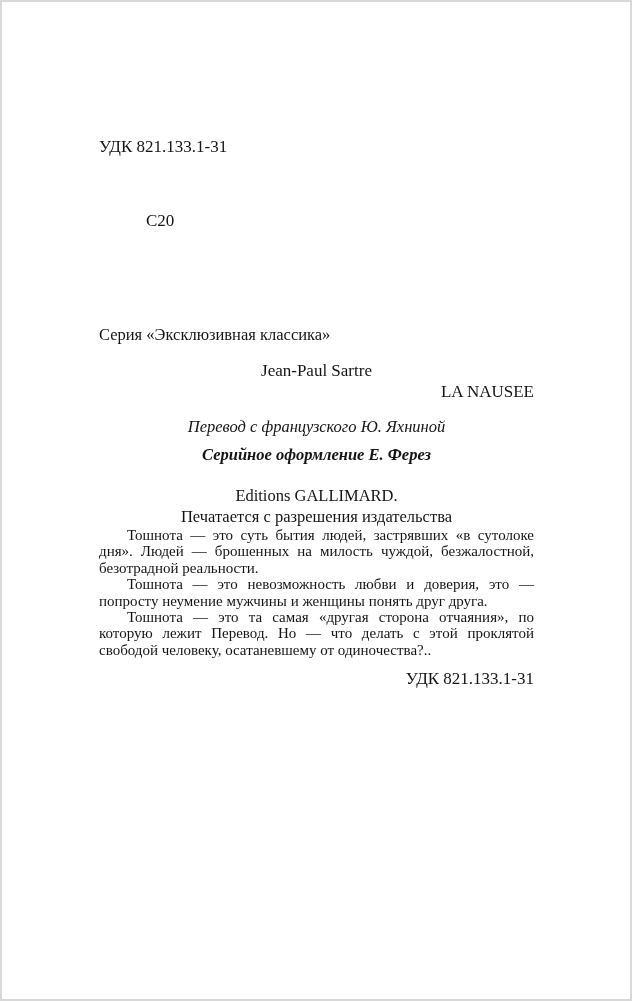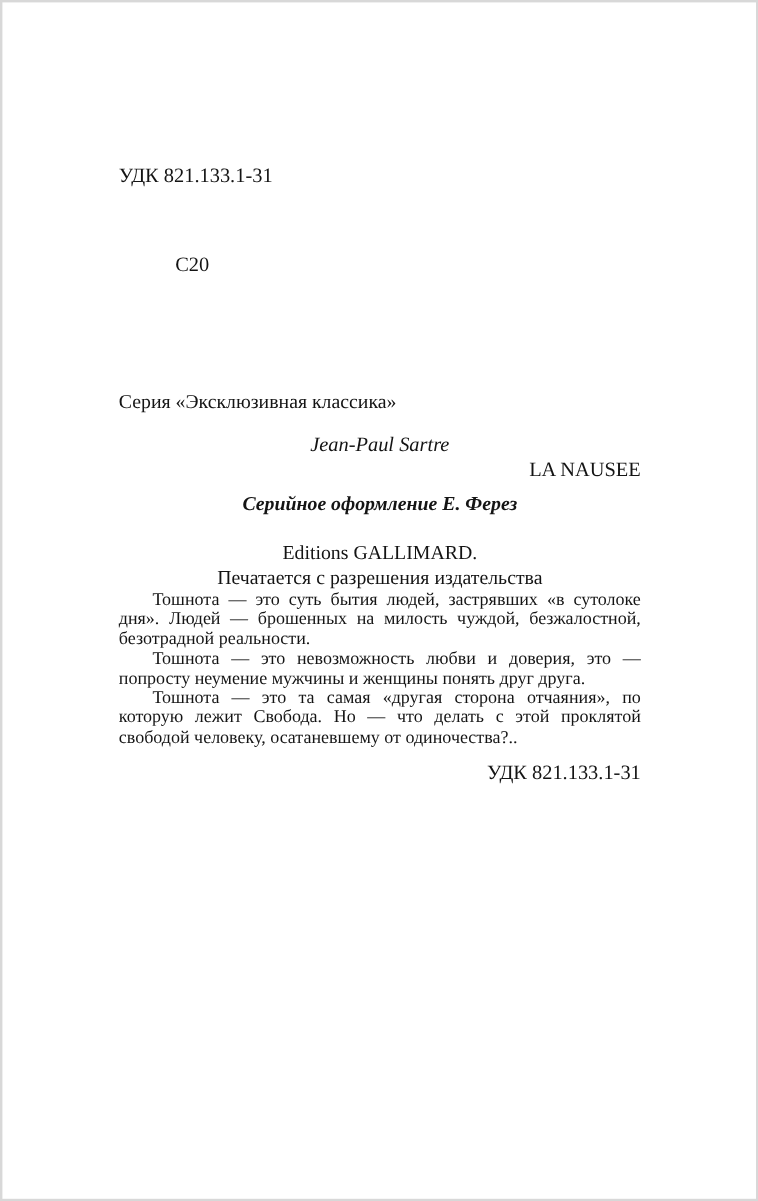--- a/index.html
+++ b/index.html
@@ -37,21 +37,20 @@
     text-align: left;
     margin-top: 43px;
     font-size: 16.5px;
     line-height: 20px;
   }
   .orig-author {
     text-align: center;
     margin-top: 15px;
     font-size: 17px;
     line-height: 21px;
-    font-style: italic;
   }
   .orig-title {
     text-align: right;
     font-size: 17px;
     line-height: 21px;
   }
   .credit {
     text-align: center;
     font-style: italic;
     font-size: 16.5px;
@@ -114,34 +113,35 @@
   <div class="top-codes">
     <div>УДК 821.133.1-31</div>
     <div class="code-c20">С20</div>
   </div>
 
   <div class="series-line">Серия «Эксклюзивная классика»</div>
 
   <div class="orig-author">Jean-Paul Sartre</div>
   <div class="orig-title">LA NAUSEE</div>
 
+  <div class="credit first">Перевод с французского Ю. Яхниной</div>
   <div class="credit second">Серийное оформление Е. Ферез</div>
 
   <div class="permission">
     <div>Editions GALLIMARD.</div>
     <div>Печатается с разрешения издательства</div>
   </div>
 
 
 
 
   <div class="annotation">
     <p>Тошнота — это суть бытия людей, застрявших «в сутолоке дня». Людей — брошенных на милость чуждой, безжалостной, безотрадной реальности.</p>
     <p>Тошнота — это невозможность любви и доверия, это — попросту неумение мужчины и женщины понять друг друга.</p>
-    <p>Тошнота — это та самая «другая сторона отчаяния», по которую лежит Свобода. Но — что делать с этой проклятой свободой человеку, осатаневшему от одиночества?..</p>
+    <p>Тошнота — это та самая «другая сторона отчаяния», по которую лежит Перевод. Но — что делать с этой проклятой свободой человеку, осатаневшему от одиночества?..</p>
   </div>
 
   <div class="bottom-codes">
     <div>УДК 821.133.1-31</div>
 
   </div>
 
 </div>
 
 </body></html>

